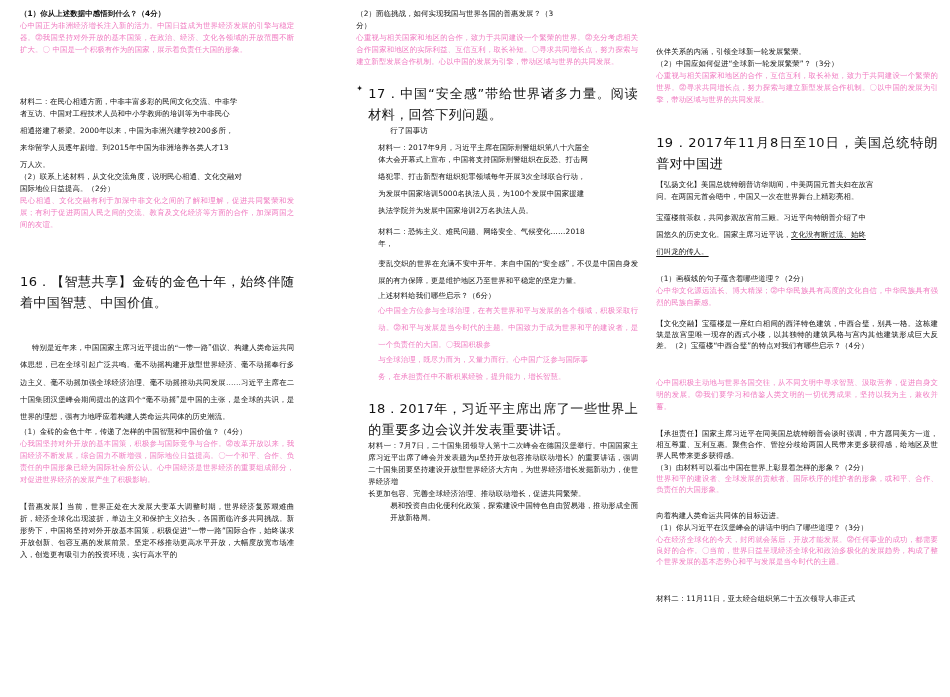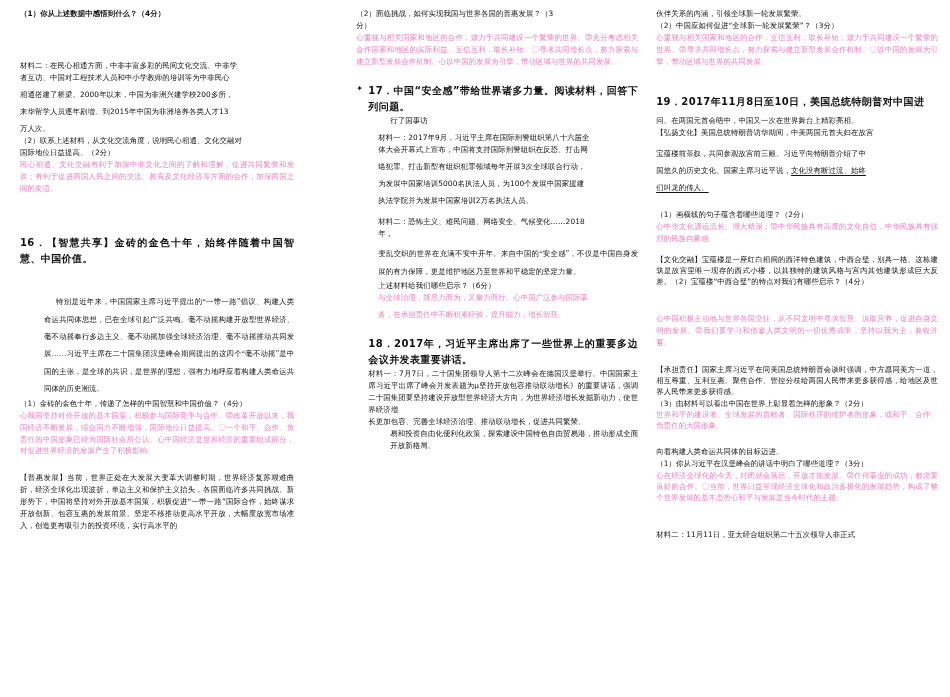--- a/index.html
+++ b/index.html
@@ -26,38 +26,38 @@
   .col {
     box-sizing: border-box;
     width: 316px;
     padding: 0 8px;
     font-size: 7.4px;
     line-height: 1.62;
     letter-spacing: 0.1px;
   }
   .col.c1 { padding-left: 14px; padding-right: 10px; }
   .col.c2 { padding-left: 8px;  padding-right: 8px; margin-left: 44px; }
-  .col.c3 { padding-left: 10px; padding-right: 6px; }
+  .col.c3 { padding-left: 10px; padding-right: 6px; margin-top: 38px; }
 
   p {
     margin: 0 0 0 0;
     text-align: justify;
     text-justify: inter-ideograph;
   }
   .q     { color: #111111; }
   .ans   { color: #f07ac0; }
   .gap   { height: 9px; }
   .gap-s { height: 5px; }
   .gap-l { height: 15px; }
   .gap-xl{ height: 26px; }
   .gap-xxl{ height: 40px; }
   .bold  { font-weight: bold; }
-  .lead  { font-weight: bold; font-size: 10px; letter-spacing: 0.4px; }
+  .lead  { font-weight: normal; font-size: 13px; letter-spacing: 0.4px; }
   .u     { text-decoration: underline; text-underline-offset: 1.5px; }
-  .indent { text-indent: 12px; margin-left: 24px; }
+  .indent { text-indent: 12px; }
   .hang { padding-left: 22px; }
   .item-row {
     display: flex;
     align-items: flex-start;
   }
   .item-star {
     flex: 0 0 auto;
     width: 12px;
     font-size: 8px;
     color: #111;
@@ -68,20 +68,21 @@
   .tight { line-height: 1.5; }
 </style>
 </head>
 <body>
 
 <div id="page">
 
   <div class="col c1">
 
     <p class="q bold">（1）你从上述数据中感悟到什么？（4分）</p>
+    <p class="ans">心中国正为非洲经济增长注入新的活力。中国日益成为世界经济发展的引擎与稳定器。⓶我国坚持对外开放的基本国策，在政治、经济、文化各领域的开放范围不断扩大。〇 中国是一个积极有作为的国家，展示着负责任大国的形象。</p>
 
     <div class="gap-xxl"></div>
 
     <p class="q">材料二：在民心相通方面，中非丰富多彩的民间文化交流、中非学</p>
     <p class="q">者互访、中国对工程技术人员和中小学教师的培训等为中非民心</p>
     <div class="gap-s"></div>
     <p class="q">相通搭建了桥梁。2000年以来，中国为非洲兴建学校200多所，</p>
     <div class="gap-s"></div>
     <p class="q">来华留学人员逐年剧增。到2015年中国为非洲培养各类人才13</p>
     <div class="gap-s"></div>
@@ -133,20 +134,21 @@
       <div class="gap-s"></div>
       <p class="q">执法学院并为发展中国家培训2万名执法人员。</p>
 
       <div class="gap"></div>
 
       <p class="q">材料二：恐怖主义、难民问题、网络安全、气候变化……2018</p>
       <p class="q">年，</p>
       <div class="gap-s"></div>
       <p class="q loose">变乱交织的世界在充满不安中开年。来自中国的“安全感”，不仅是中国自身发展的有力保障，更是维护地区乃至世界和平稳定的坚定力量。</p>
       <p class="q">上述材料给我们哪些启示？（6分）</p>
+      <p class="ans loose">心中国全方位参与全球治理，在有关世界和平与发展的各个领域，积极采取行动。⓶和平与发展是当今时代的主题。中国致力于成为世界和平的建设者，是一个负责任的大国。〇我国积极参</p>
       <p class="ans">与全球治理，既尽力而为，又量力而行。心中国广泛参与国际事</p>
       <div class="gap-s"></div>
       <p class="ans">务，在承担责任中不断积累经验，提升能力，增长智慧。</p>
     </div>
 
     <div class="gap-l"></div>
 
     <div class="item-row">
       <span class="item-star">&nbsp;</span>
       <div class="item-body">
@@ -161,22 +163,22 @@
   <div class="col c3">
 
     <p class="q">伙伴关系的内涵，引领全球新一轮发展繁荣。</p>
     <p class="q">（2）中国应如何促进“全球新一轮发展繁荣”？（3分）</p>
     <p class="ans">心重视与相关国家和地区的合作，互信互利，取长补短，致力于共同建设一个繁荣的世界。⓶寻求共同增长点，努力探索与建立新型发展合作机制。〇以中国的发展为引擎，带动区域与世界的共同发展。</p>
 
     <div class="gap-xl"></div>
 
     <p class="q lead">19．2017年11月8日至10日，美国总统特朗普对中国进</p>
     <div class="gap-s"></div>
+    <p class="q">【弘扬文化】美国总统特朗普访华期间，中美两国元首夫妇在故宫</p>
     <p class="q">问。在两国元首会晤中，中国又一次在世界舞台上精彩亮相。</p>
-    <p class="q">【弘扬文化】美国总统特朗普访华期间，中美两国元首夫妇在故宫</p>
 
     <div class="gap"></div>
 
     <p class="q">宝蕴楼前茶叙，共同参观故宫前三殿。习近平向特朗普介绍了中</p>
     <div class="gap-s"></div>
     <p class="q"><span>国悠久的历史文化。国家主席习近平说，</span><span class="u">文化没有断过流、始终</span></p>
     <div class="gap-s"></div>
     <p class="q u">们叫龙的传人。</p>
 
     <div class="gap-l"></div>

